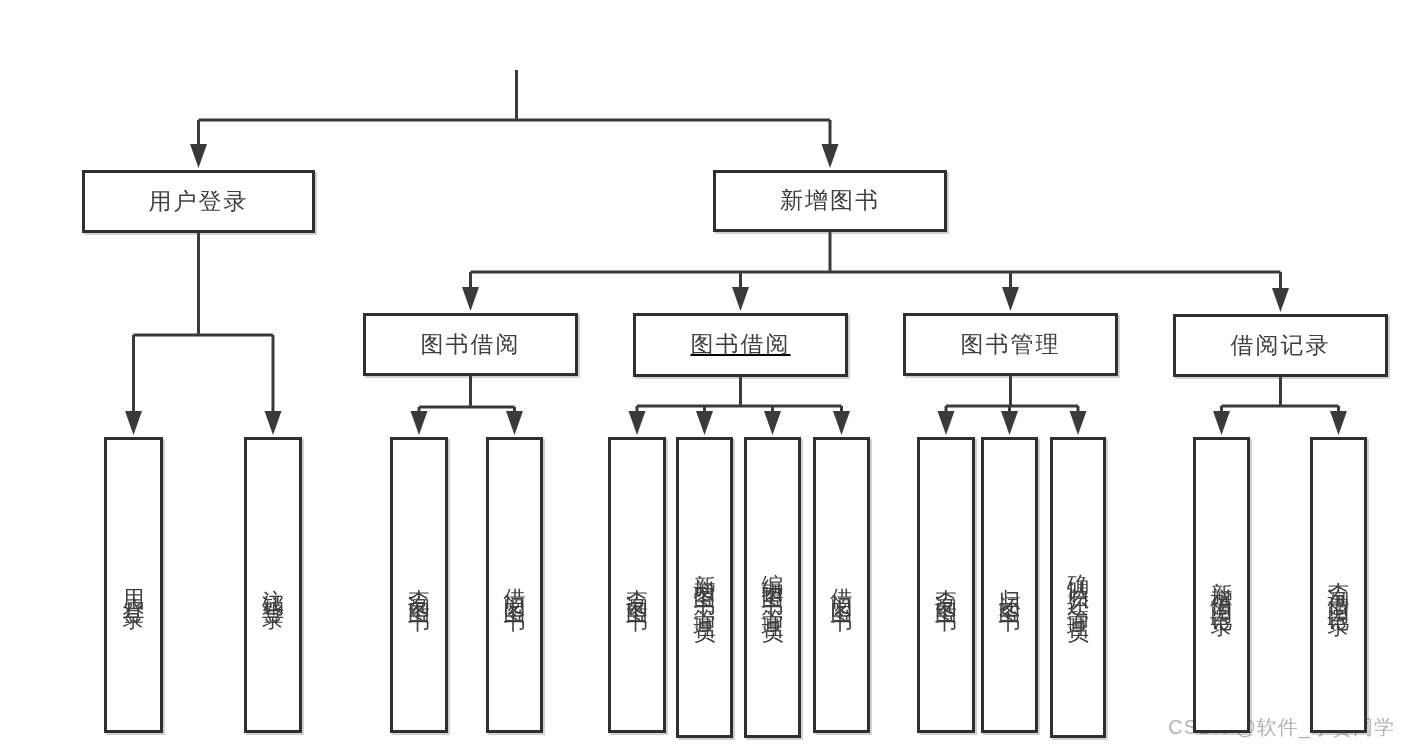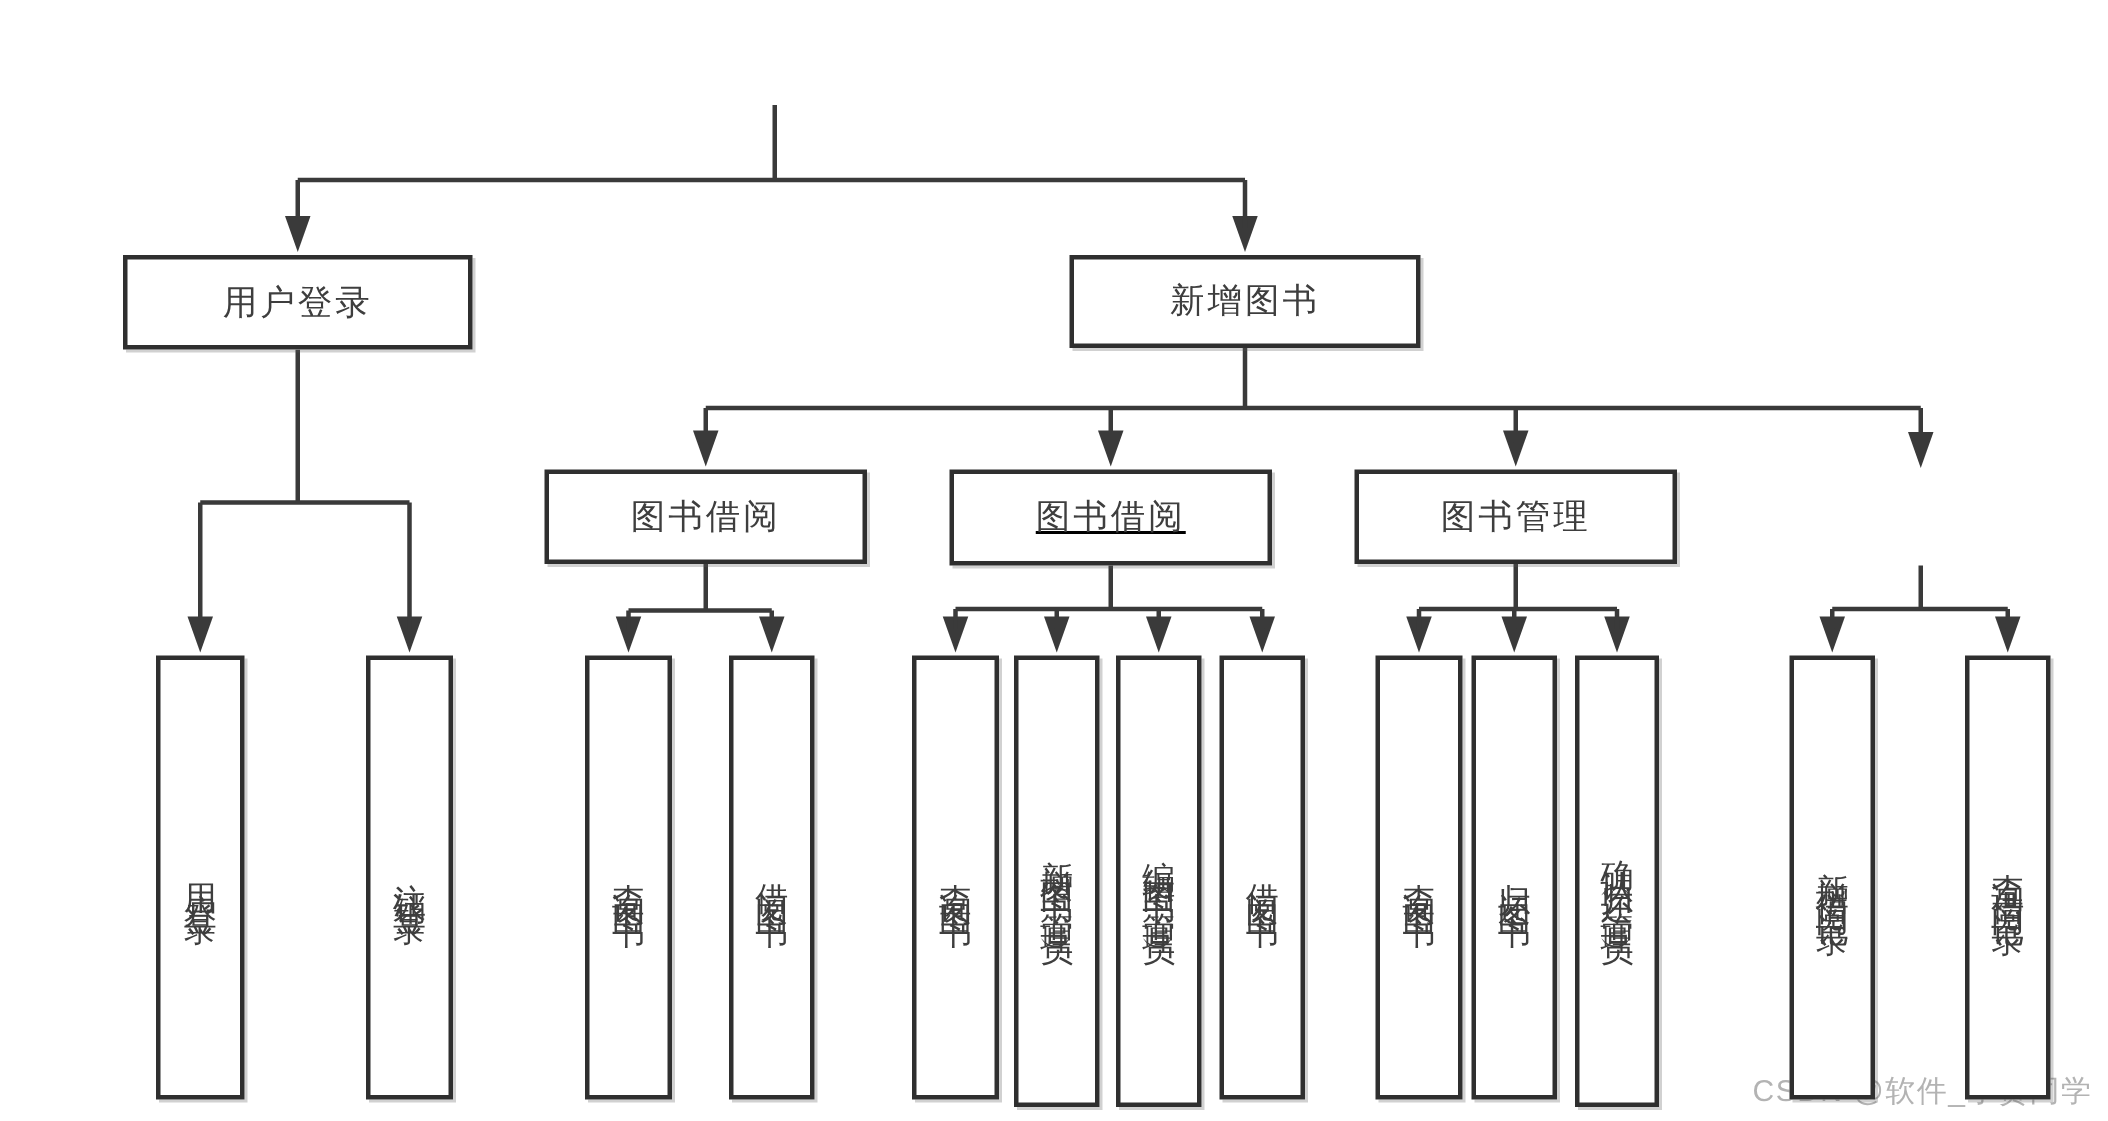--- a/index.html
+++ b/index.html
@@ -99,20 +99,23 @@
     </div>
     <div class="node" style="left: 363px; top: 313px; width: 215px; height: 63px;">
       <span class="lbl">图书借阅</span>
     </div>
     <div class="node" style="left: 633px; top: 313px; width: 215px; height: 64px; text-decoration: underline;">
       <span class="lbl">图书借阅</span>
     </div>
     <div class="node" style="left: 903px; top: 313px; width: 215px; height: 63px;">
       <span class="lbl">图书管理</span>
     </div>
+    <div class="node" style="left: 1173px; top: 314px; width: 215px; height: 63px;">
+      <span class="lbl">借阅记录</span>
+    </div>
     <div class="node v" style="left: 104px; top: 437px; width: 59px; height: 296px;">
       <span class="lbl">用户登录</span>
     </div>
     <div class="node v" style="left: 244px; top: 437px; width: 58px; height: 296px;">
       <span class="lbl">注销登录</span>
     </div>
     <div class="node v" style="left: 390px; top: 437px; width: 58px; height: 296px;">
       <span class="lbl">查询图书</span>
     </div>
     <div class="node v" style="left: 486px; top: 437px; width: 57px; height: 296px;">

